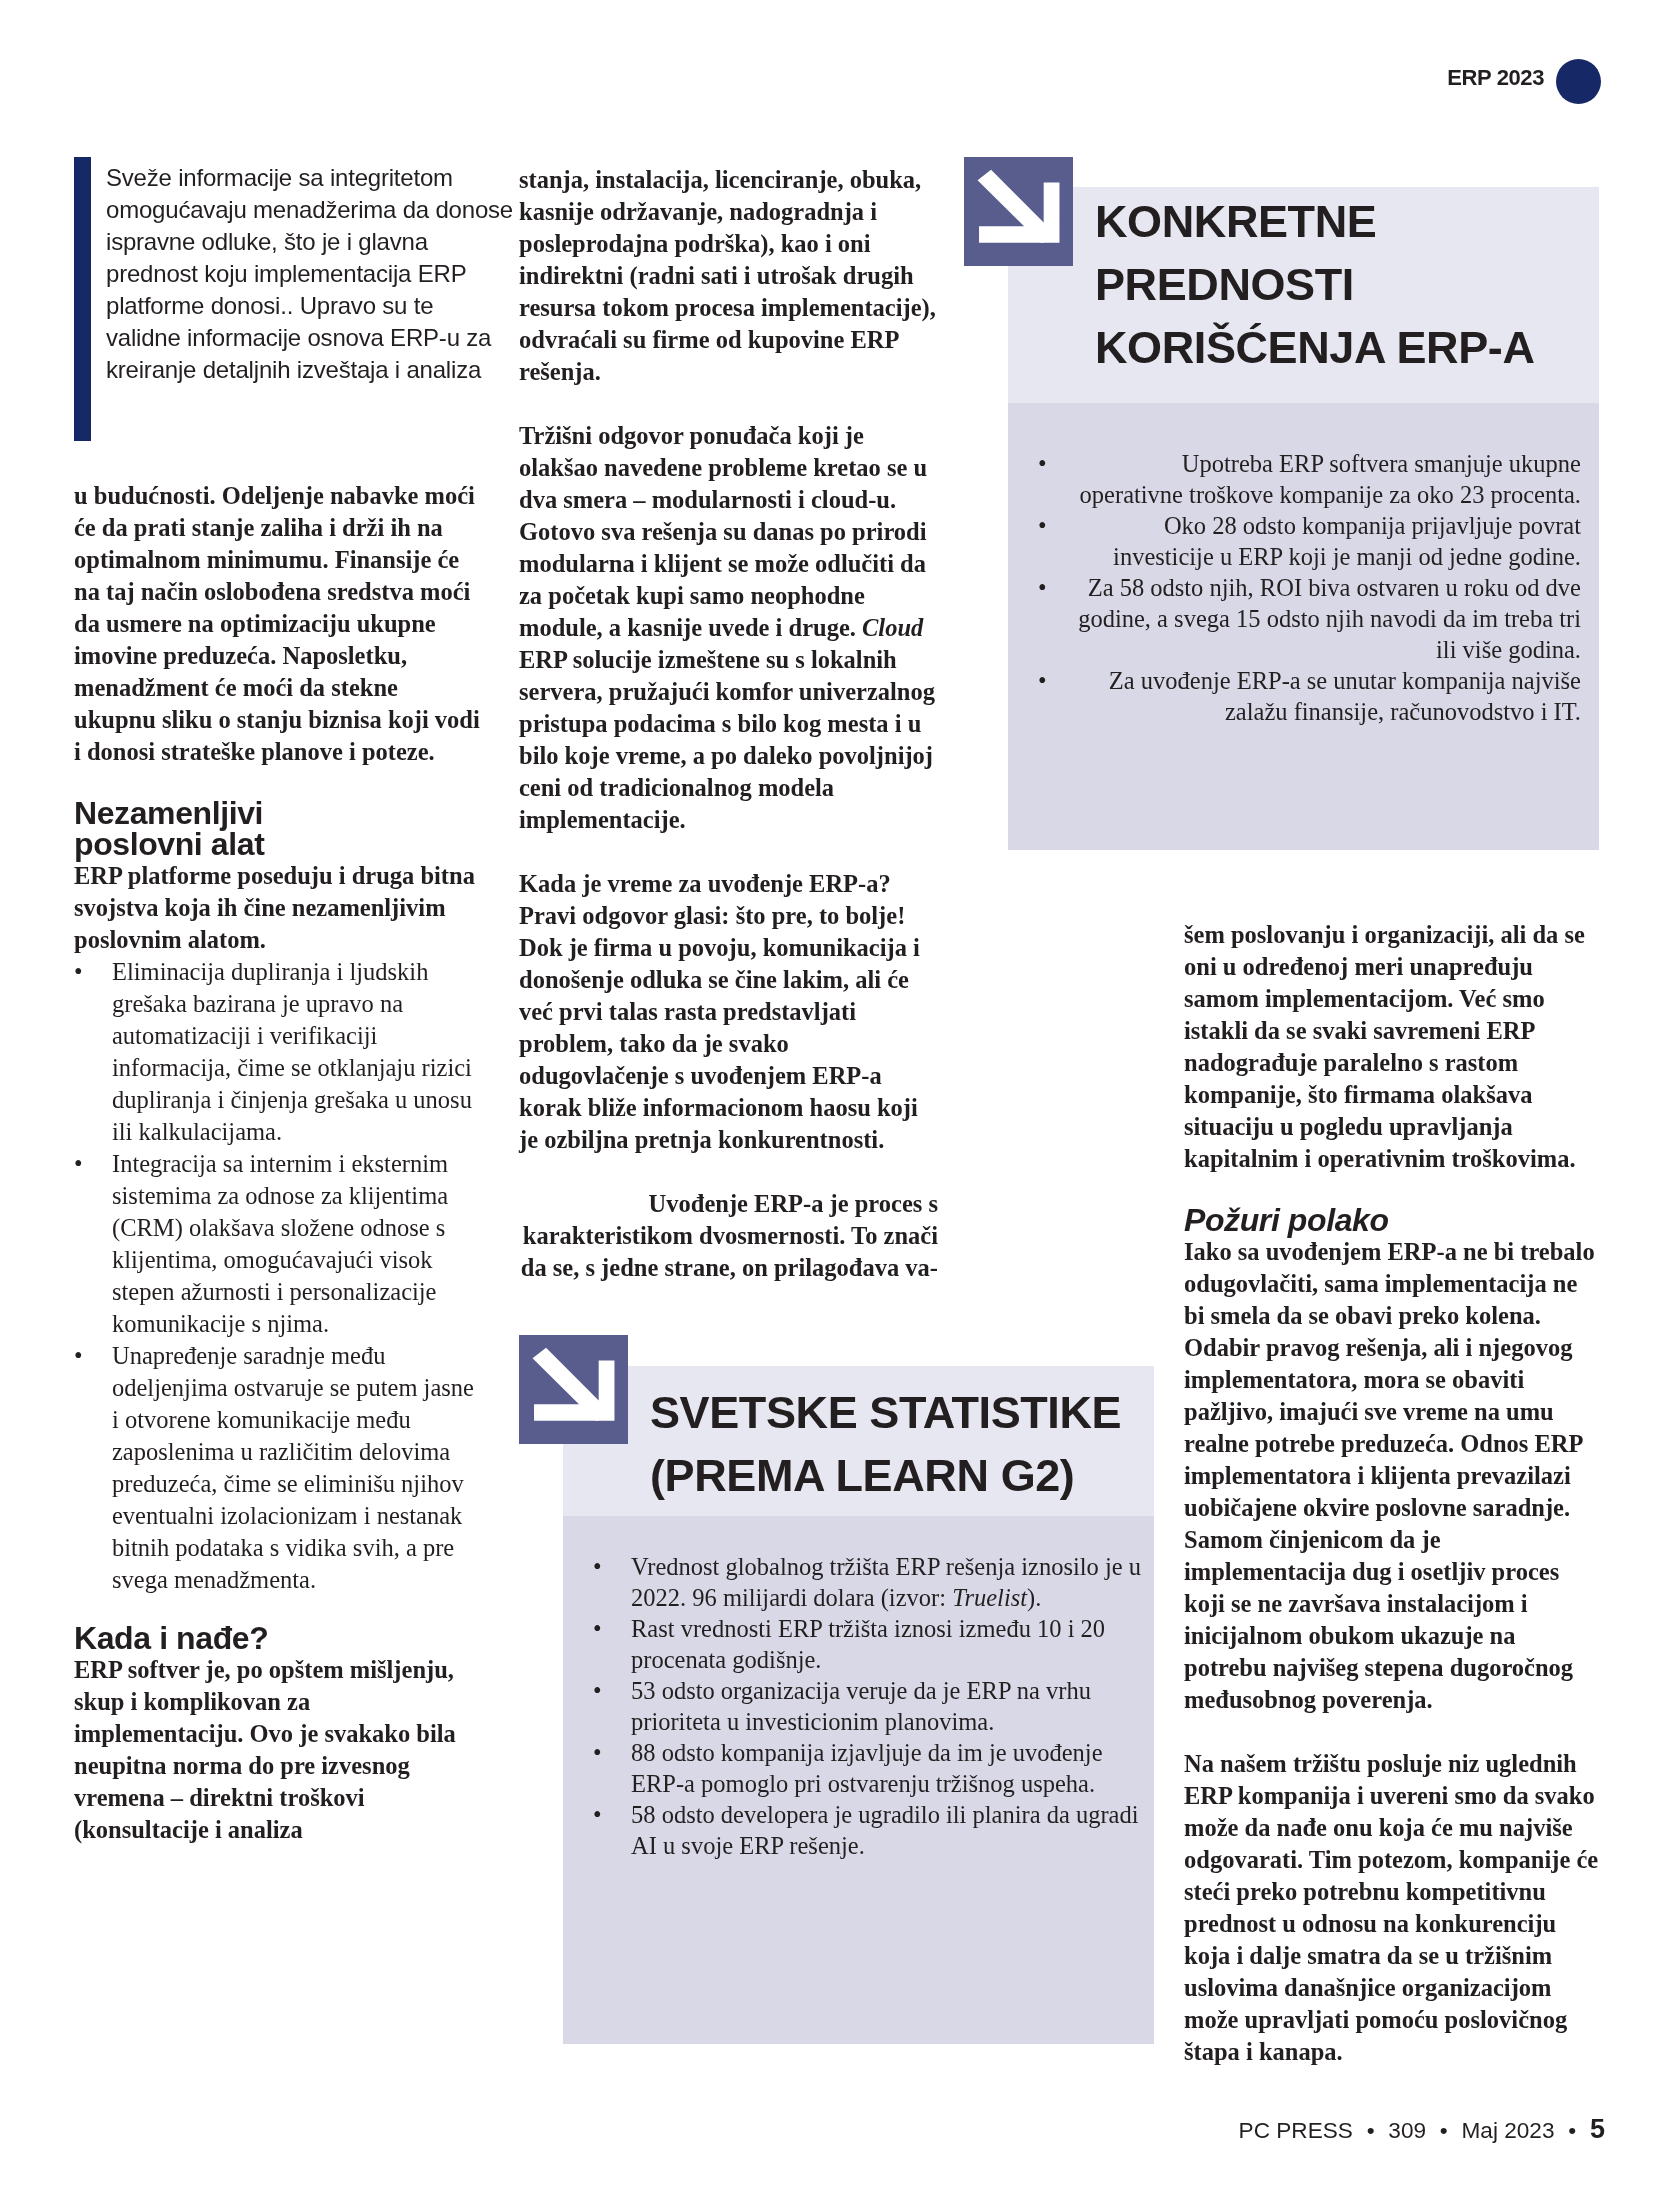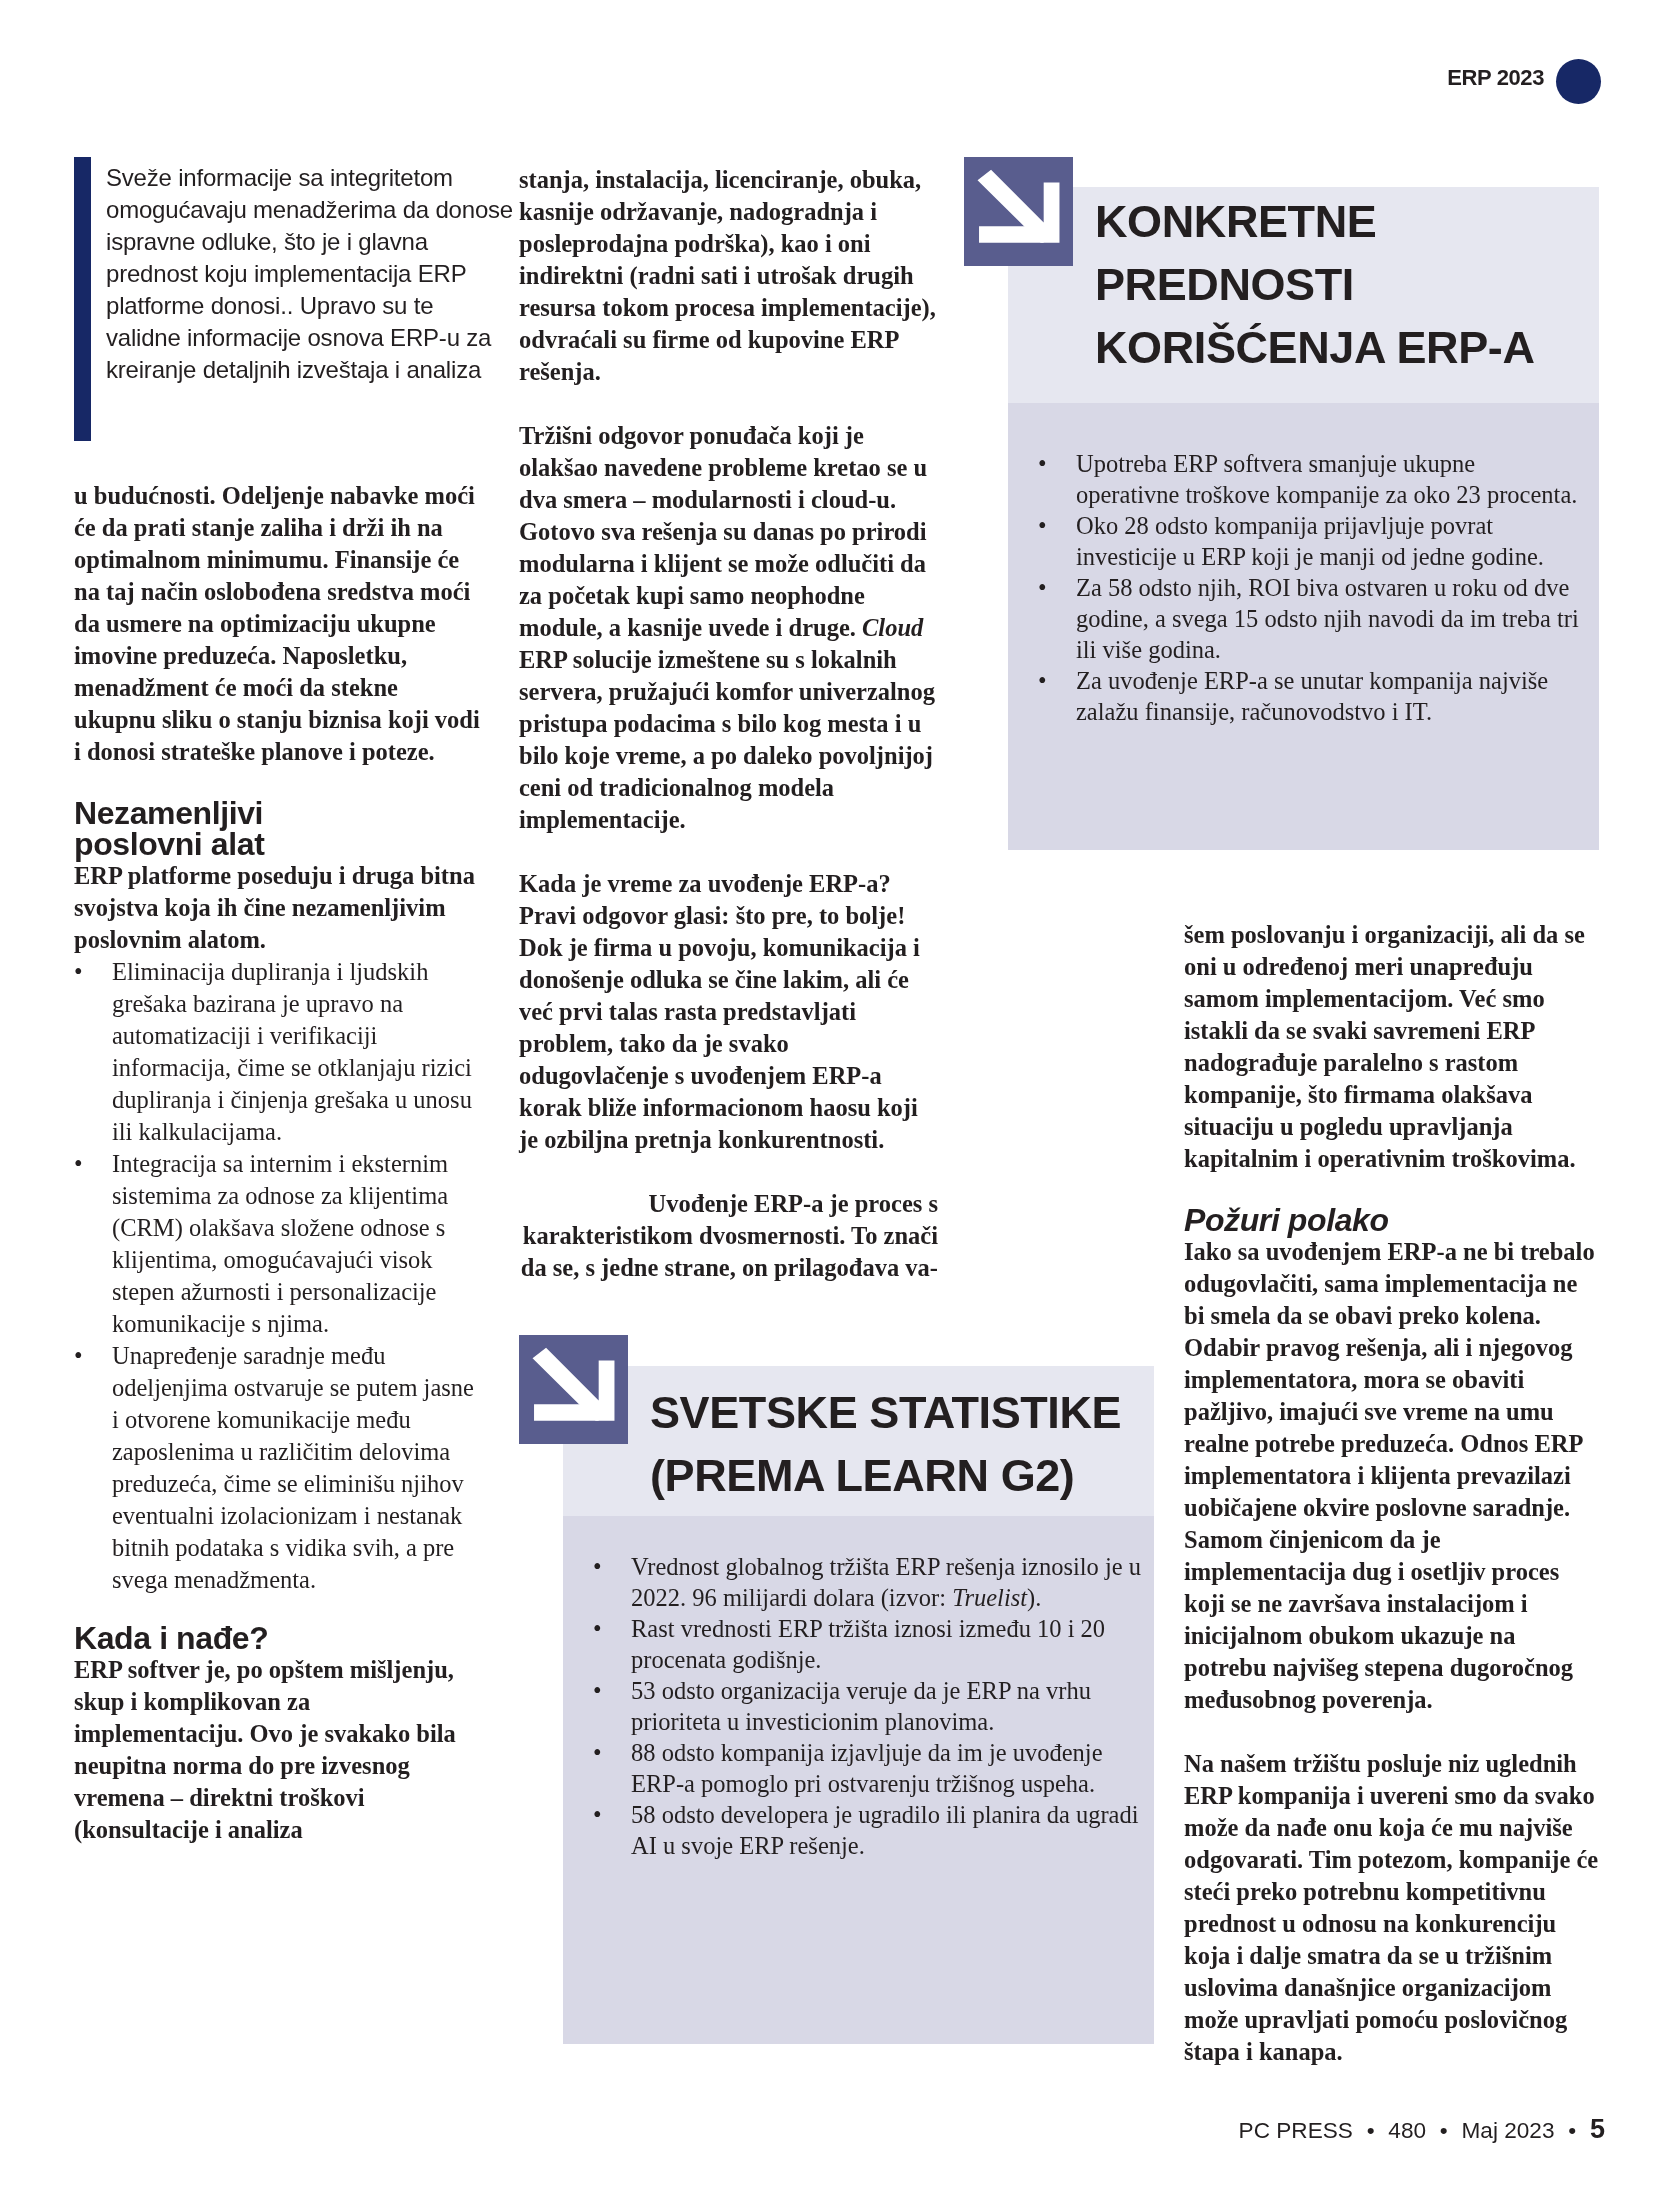--- a/index.html
+++ b/index.html
@@ -72,21 +72,21 @@
   <svg width="109" height="109" viewBox="0 0 145 145">
     <polygon points="30,35 48,21 118,91 118,38 139,38 139,118 114,118" fill="#ffffff" transform="translate(-12,-4)"></polygon>
     <polygon points="32,96 118,96 118,118 32,118" fill="#ffffff" transform="translate(-12,-4)"></polygon>
   </svg>
 </div>
 <div class="box-title" style="left:1095px; top:190px; font-size:45px; line-height:63px;">
   <div>KONKRETNE</div>
   <div>PREDNOSTI</div>
   <div>KORIŠĆENJA ERP-A</div>
 </div>
-<ul class="bullets box-list" style="left:1038px; top:448px; width:543px;">
+<ul class="bullets box-list" style="left:1038px; top:448px; width:543px;text-align:right;">
   <li>Upotreba ERP softvera smanjuje ukupne operativne troškove kompanije za oko 23 procenta.</li>
   <li>Oko 28 odsto kompanija prijavljuje povrat investicije u ERP koji je manji od jedne godine.</li>
   <li>Za 58 odsto njih, ROI biva ostvaren u roku od dve godine, a svega 15 odsto njih navodi da im treba tri ili više godina.</li>
   <li>Za uvođenje ERP-a se unutar kompanija najviše zalažu finansije, računovodstvo i IT.</li>
 </ul>
 
 <div class="box-head" style="left:563px; top:1366px; width:591px; height:151px;"></div>
 <div class="box-body" style="left:563px; top:1516px; width:591px; height:528px;"></div>
 <div class="arrow-tile" style="left:519px; top:1335px;">
   <svg width="109" height="109" viewBox="0 0 145 145">
@@ -109,19 +109,19 @@
 <div class="col serif" style="left:1184px; top:919px; width:419px;">
   <p>šem poslovanju i organizaciji, ali da se oni u određenoj meri unapređuju samom implementacijom. Već smo istakli da se svaki savremeni ERP nadograđuje paralelno s rastom kompanije, što firmama olakšava situaciju u pogledu upravljanja kapitalnim i operativnim troškovima.</p>
   <div class="heading" style="margin-top:30px;font-style:italic;">Požuri polako</div>
   <p>Iako sa uvođenjem ERP-a ne bi trebalo odugovlačiti, sama implementacija ne bi smela da se obavi preko kolena. Odabir pravog rešenja, ali i njegovog implementatora, mora se obaviti pažljivo, imajući sve vreme na umu realne potrebe preduzeća. Odnos ERP implementatora i klijenta prevazilazi uobičajene okvire poslovne saradnje. Samom činjenicom da je implementacija dug i osetljiv proces koji se ne završava instalacijom i inicijalnom obukom ukazuje na potrebu najvišeg stepena dugoročnog međusobnog poverenja.</p>
   <p style="margin-top:32px;">Na našem tržištu posluje niz uglednih ERP kompanija i uvereni smo da svako može da nađe onu koja će mu najviše odgovarati. Tim potezom, kompanije će steći preko potrebnu kompetitivnu prednost u odnosu na konkurenciju koja i dalje smatra da se u tržišnim uslovima današnjice organizacijom može upravljati pomoću poslovičnog štapa i kanapa.</p>
 </div>
 
 <div id="footer">
   <span>PC PRESS</span>
   <span style="margin:0 7.5px;">•</span>
-  <span>480</span>
+  <span>309</span>
   <span style="margin:0 7.5px;">•</span>
   <span>Maj 2023</span>
   <span style="margin:0 7.5px;">•</span>
   <span class="num">5</span>
 </div>
 
 
 </body></html>

